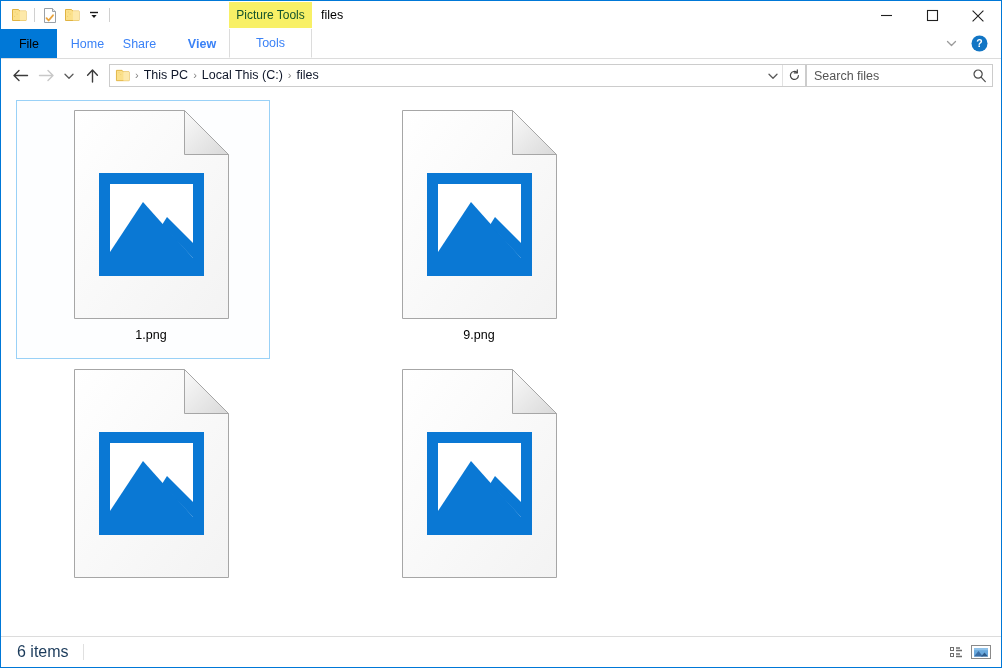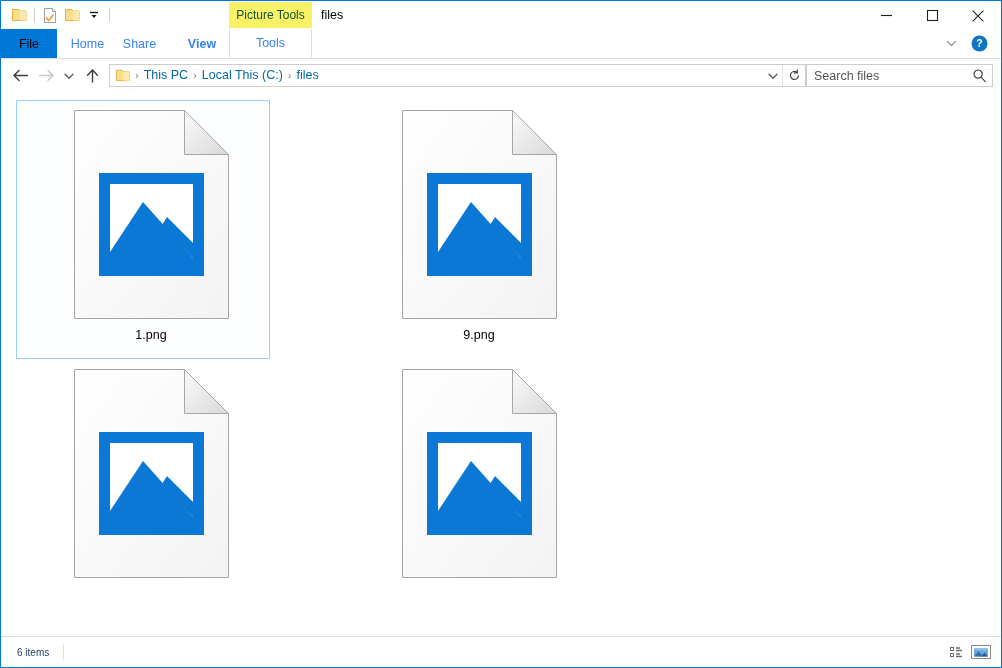--- a/index.html
+++ b/index.html
@@ -159,21 +159,21 @@
     border: 1px solid #cccccc;
     background: #ffffff;
     display: flex;
     align-items: center;
     box-sizing: border-box;
     position: relative;
   }
   .crumb-folder { padding: 0 3px 0 5px; display: flex; align-items: center; }
   .crumb {
     font-size: 12.5px;
-    color: #0369a1;
+    color: #0f172a;
     padding: 0 4px;
     line-height: 21px;
   }
   .crumb-sep {
     color: #808080;
     font-size: 11px;
     padding: 0 1px;
     line-height: 21px;
   }
   .crumb-drop {
@@ -266,21 +266,21 @@
   .statusbar {
     position: relative;
     height: 30px;
     flex: 0 0 auto;
     border-top: 1px solid #dcdcdc;
     background: #ffffff;
     display: flex;
     align-items: center;
   }
   .status-text {
-    font-size: 10px;
+    font-size: 16px;
     color: #1a3a5a;
     padding-left: 16px;
   }
   .status-sep {
     width: 1px; height: 16px;
     background: #e0e0e0;
     margin-left: 14px;
   }
   .viewtoggles {
     position: absolute;

